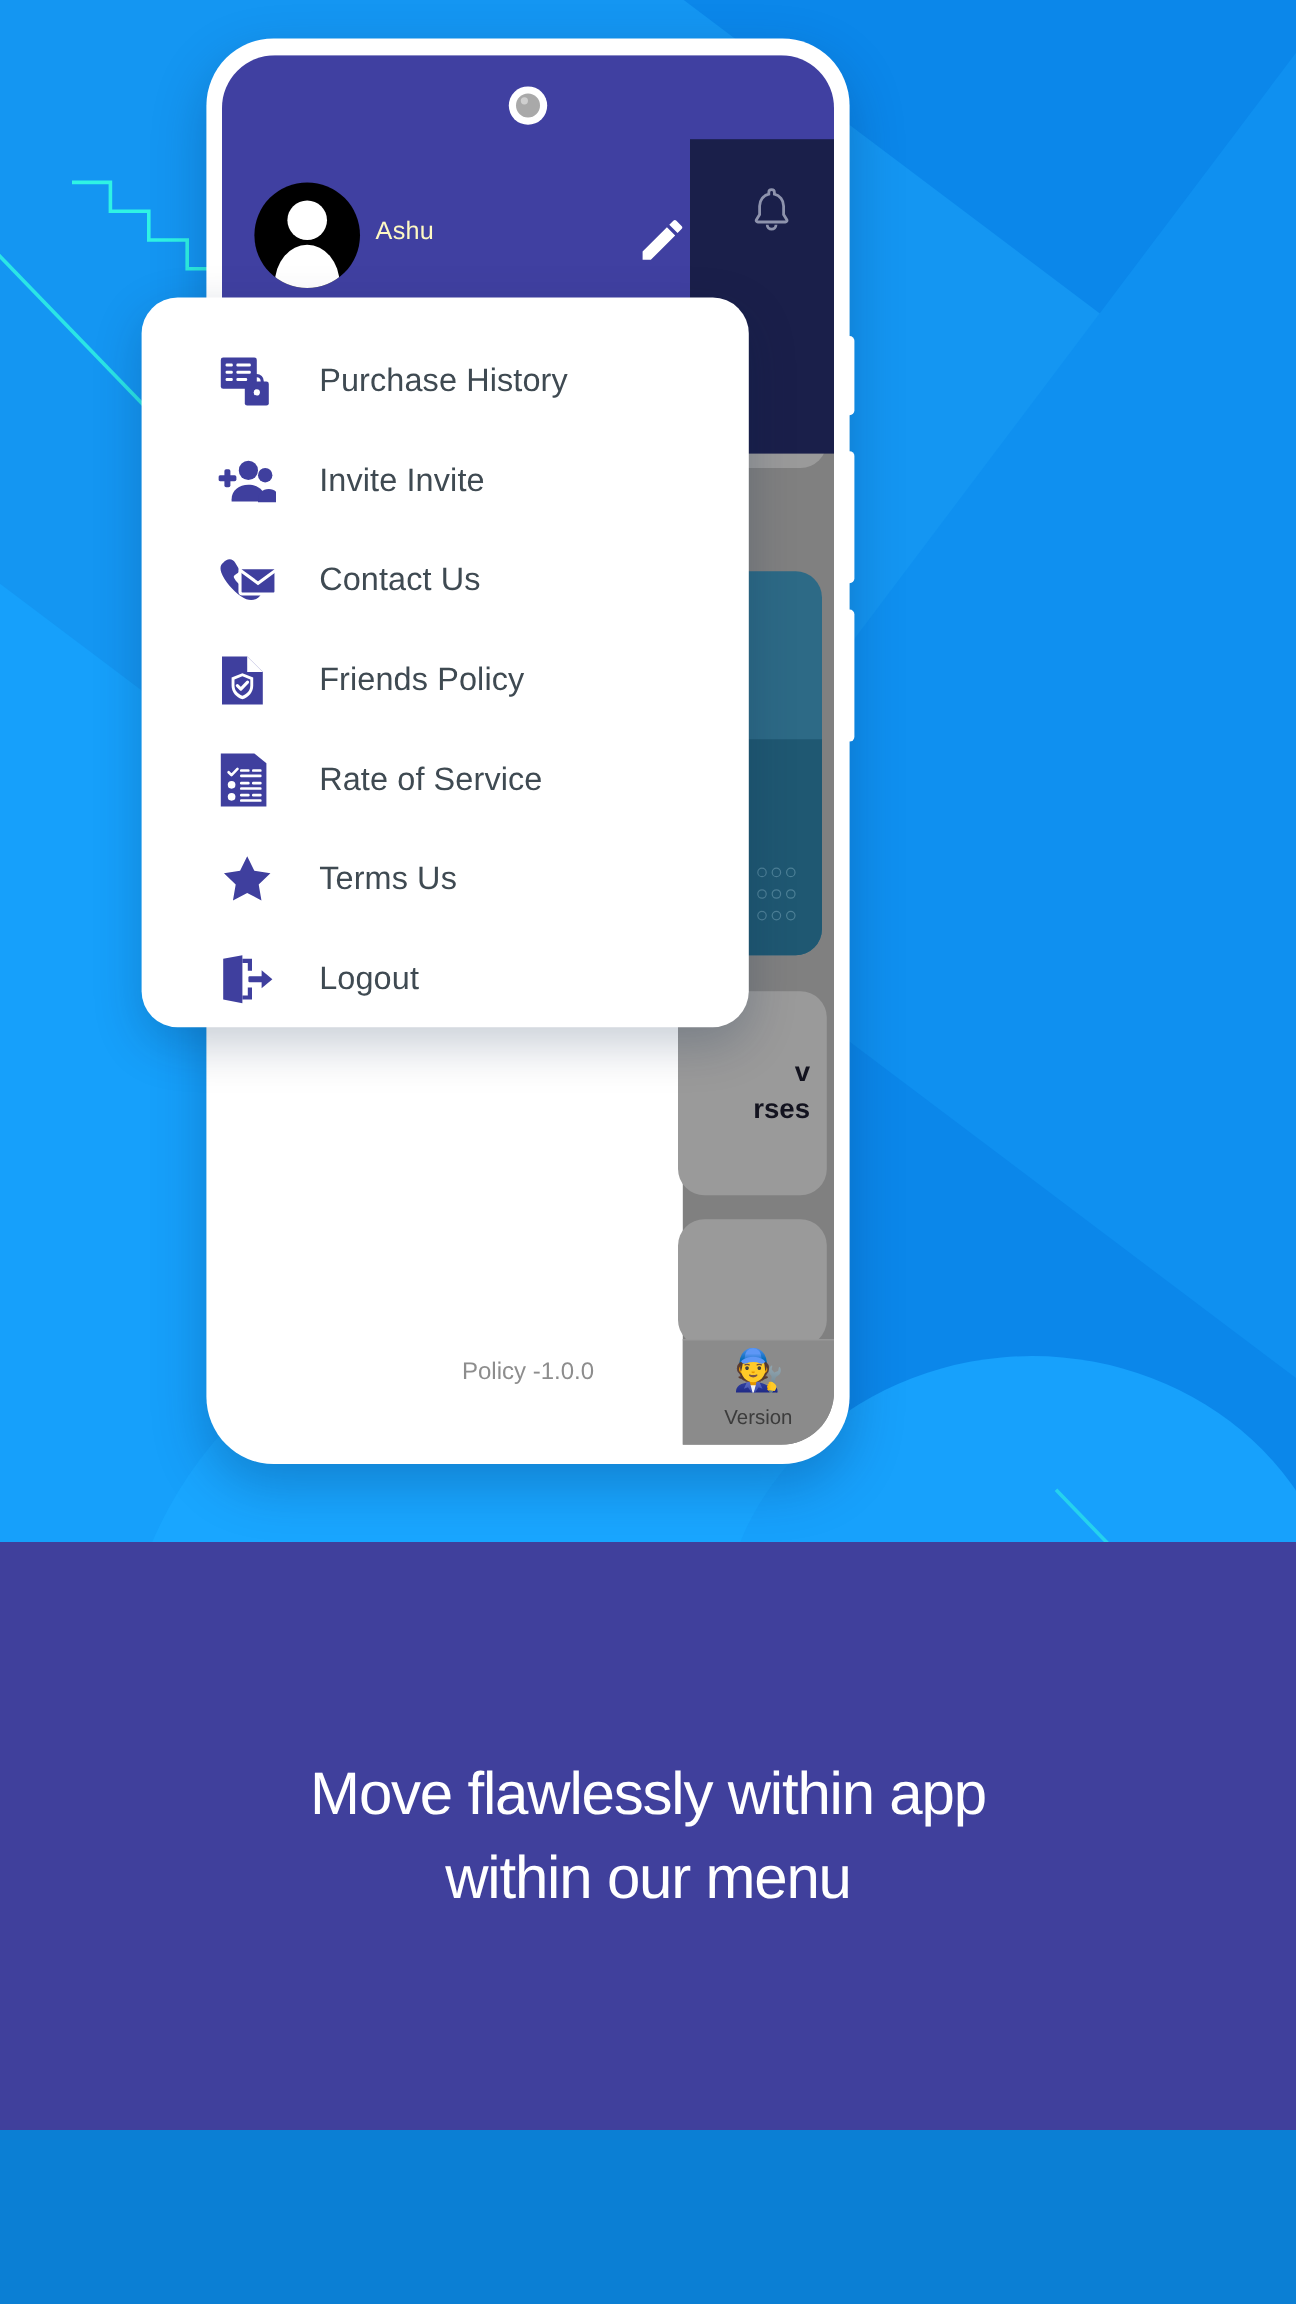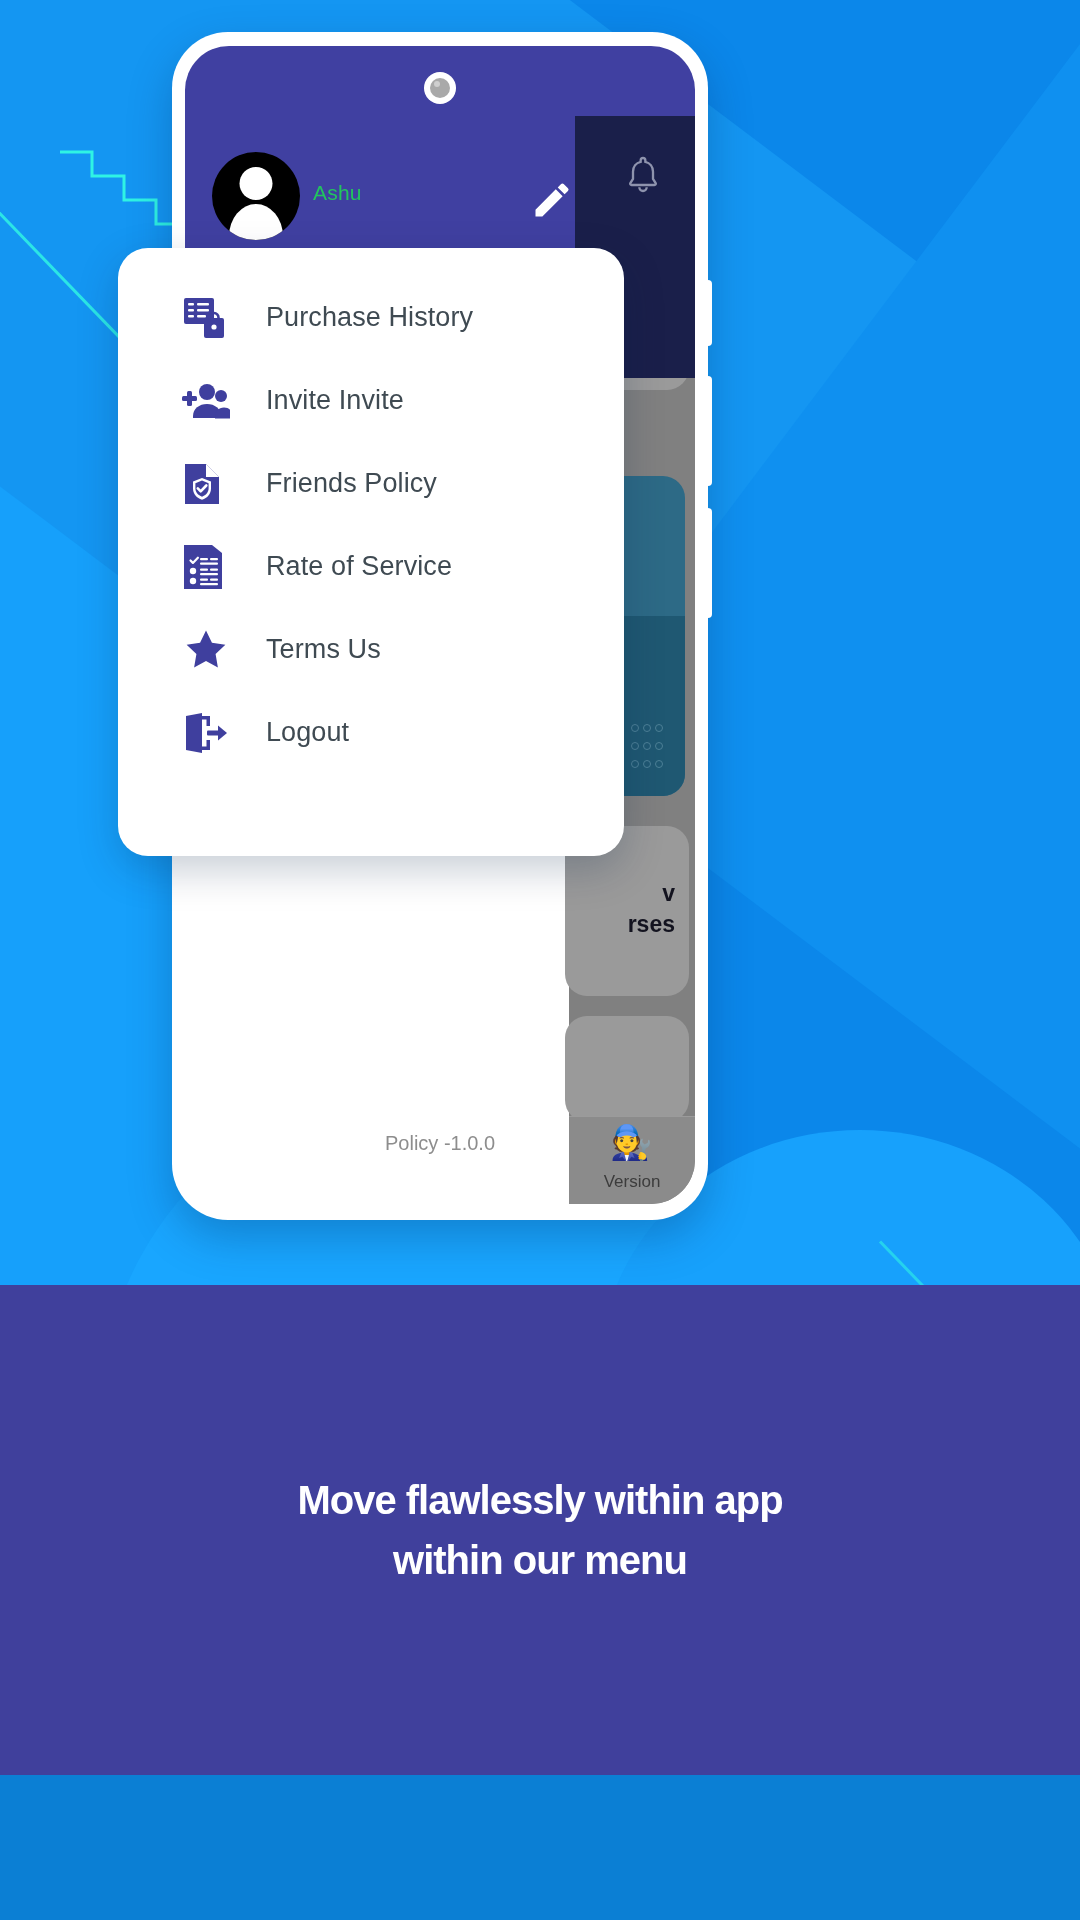--- a/index.html
+++ b/index.html
@@ -80,21 +80,21 @@
   .avatar{
     position:absolute; left:27px; top:106px; width:88px; height:88px;
     border-radius:50%; background:#000; overflow:hidden;
   }
   .avatar .head{ position:absolute; left:50%; top:15px; transform:translateX(-50%);
     width:33px; height:33px; border-radius:50%; background:#fff;}
   .avatar .body{ position:absolute; left:50%; top:52px; transform:translateX(-50%);
     width:54px; height:54px; border-radius:50% 50% 40% 40%/60% 60% 40% 40%; background:#fff;}
   .profile-name{
     position:absolute; left:128px; top:135px;
-    color:#22c55e; font-size:21px; letter-spacing:.2px;
+    color:#fef9c3; font-size:21px; letter-spacing:.2px;
   }
   .edit-icon{ position:absolute; left:345px; top:132px; width:44px; height:44px;}
 
   
   .notif-panel{
     position:absolute; right:0; top:70px; width:120px; height:262px;
     background:#1a1f4a;
   }
   .bell-icon{ position:absolute; right:32px; top:38px; width:40px; height:44px;}
 
@@ -157,21 +157,21 @@
   }
 
   
   #caption{
     position:absolute; left:0; right:0; top:1285px; height:490px;
     background:#40409c;
     display:flex; flex-direction:column; align-items:center; justify-content:center;
     gap:18px; z-index:6;
   }
   #caption div{
-    color:#ffffff; font-size:40px; font-weight:bold; letter-spacing:-1px;
+    color:#ffffff; font-size:50px; font-weight:normal; letter-spacing:-1px;
     text-align:center; line-height:1.05;
   }
   #footer{
     position:absolute; left:0; right:0; top:1775px; bottom:0;
     background:#0b7fd4; z-index:6;
   }
 </style>
 </head>
 <body>
 
@@ -291,20 +291,30 @@
         <rect x="5" y="10" width="5" height="15" rx="1.5"></rect>
         <circle cx="25" cy="11" r="8"></circle>
         <path d="M11 35c0-7.2 6.3-12 14-12s14 4.8 14 12v2H11v-2z"></path>
         <circle cx="39" cy="15" r="6"></circle>
         <path d="M33 36c0-5.6 3.6-9.5 9-9.5s8.5 3.9 8.5 9.5v1.5H33V36z"></path>
       </svg>
     </span>
     <span class="menu-label">Invite Invite</span>
   </div>
 
+  <div class="menu-item">
+    <span class="menu-ico">
+      <svg width="48" height="42" viewBox="0 0 48 42" fill="#3f3f9e">
+        <path d="M4 6c3-4 8-4 10 0l3 5c1 2 0 3-1.5 4l-2 1.4c-.8.6-.9 1.3-.4 2.2 1.6 3 4.4 5.8 7.4 7.4.9.5 1.6.4 2.2-.4l1.4-2c1-1.5 2-2.5 4-1.5l5 3c4 2 4 7 0 10-4 3-9 2.5-14-1C12 29 5 21 2.4 14 1 10 2 7.6 4 6z"></path>
+        <path d="M20 10h26a2 2 0 012 2v18a2 2 0 01-2 2H20a2 2 0 01-2-2V12a2 2 0 012-2z" fill="#3f3f9e" stroke="#ffffff" stroke-width="2.6"></path>
+        <path d="M18.5 12.5L33 23l14.5-10.5" stroke="#ffffff" stroke-width="2.6" fill="none"></path>
+      </svg>
+    </span>
+    <span class="menu-label">Contact Us</span>
+  </div>
 
   <div class="menu-item">
     <span class="menu-ico">
       <svg width="40" height="46" viewBox="0 0 40 46" fill="#3f3f9e">
         <path d="M3 3h21l13 13v27H3V3z"></path>
         <path d="M24 3v13h13" fill="#ffffff"></path>
         <path d="M20 17l9 3.6v6.8c0 5.4-3.7 9.6-9 11.3-5.3-1.7-9-5.9-9-11.3v-6.8L20 17z" fill="#ffffff"></path>
         <path d="M20 19.5l6.6 2.7v5.1c0 4-2.7 7.1-6.6 8.4-3.9-1.3-6.6-4.4-6.6-8.4v-5.1L20 19.5z" fill="#3f3f9e"></path>
         <path d="M15.8 27.4l2.9 2.9 5.6-5.8" stroke="#ffffff" stroke-width="2.6" fill="none" stroke-linecap="round" stroke-linejoin="round"></path>
       </svg>

